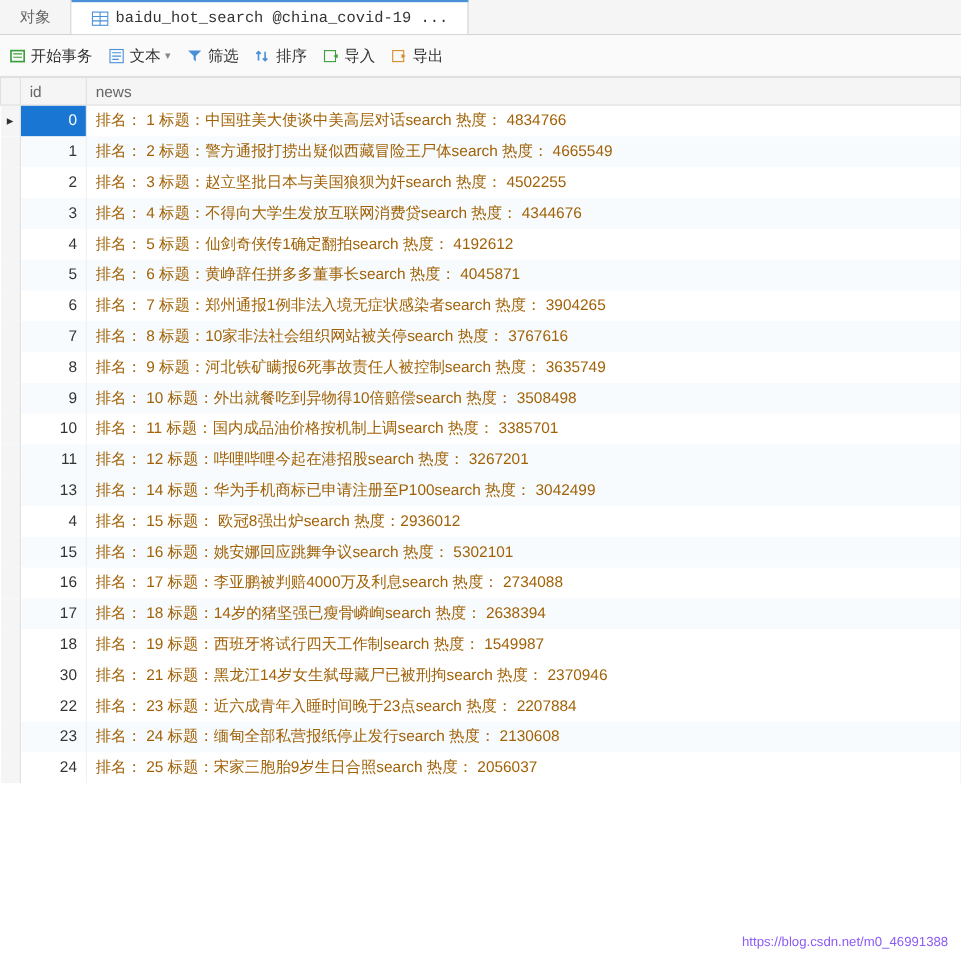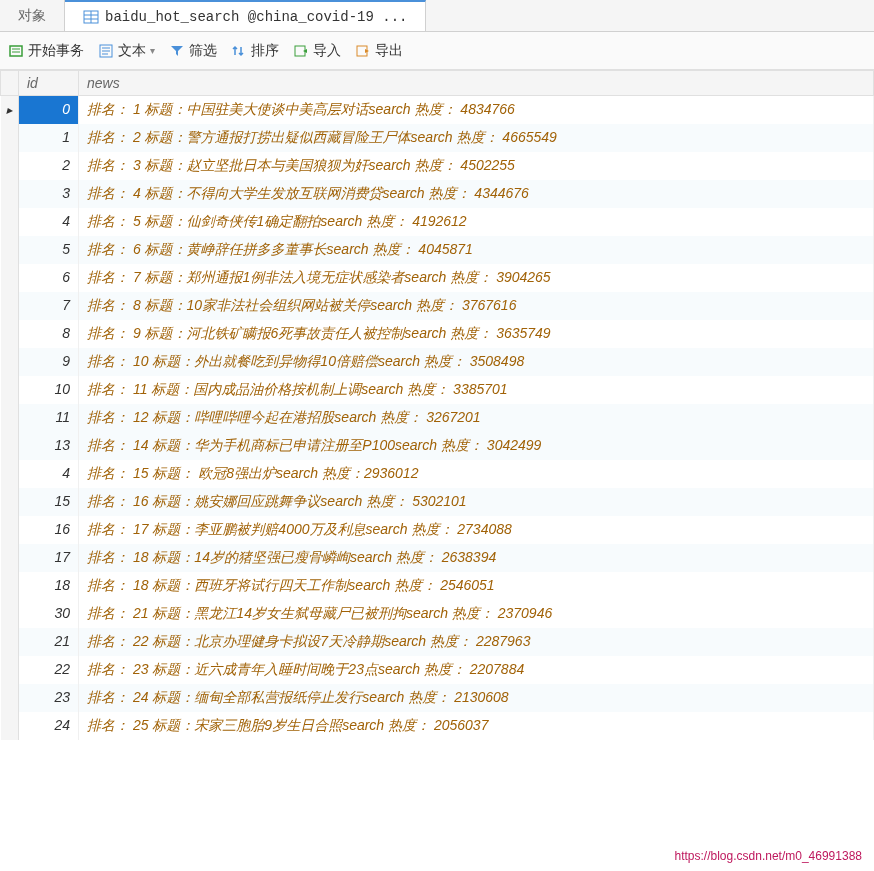--- a/index.html
+++ b/index.html
@@ -66,21 +66,20 @@
       width: 16px;
       height: 16px;
       display: inline-flex;
       align-items: center;
       justify-content: center;
     }
     .grid {
       display: table;
       width: 100%;
       border-collapse: collapse;
-      font-style: italic;
     }
     .grid-header {
       display: table-row;
       background: #f5f5f5;
     }
     .grid-header-cell {
       display: table-cell;
       padding: 4px 8px;
       border: 1px solid #e0e0e0;
       color: #666;
@@ -124,21 +123,21 @@
     .grid-header .row-indicator {
       border: 1px solid #e0e0e0;
     }
     .grid-cell.news-cell {
       color: #a16207;
     }
     .watermark {
       position: absolute;
       bottom: 8px;
       right: 12px;
-      color: #be185d;
+      color: #8b5cf6;
       font-size: 12px;
       pointer-events: none;
     }
   </style>
 </head>
 <body>
 
 <div class="tabs">
   <div class="tab">
     <span>对象</span>
@@ -304,32 +303,27 @@
       <div class="grid-cell news-cell">排名： 17  标题：李亚鹏被判赔4000万及利息search 热度： 2734088</div>
     </div>
     <div class="grid-row even">
       <div class="row-indicator"></div>
       <div class="grid-cell id-cell">17</div>
       <div class="grid-cell news-cell">排名： 18  标题：14岁的猪坚强已瘦骨嶙峋search 热度： 2638394</div>
     </div>
     <div class="grid-row">
       <div class="row-indicator"></div>
       <div class="grid-cell id-cell">18</div>
-      <div class="grid-cell news-cell">排名： 18  标题：西班牙将试行四天工作制search 热度： 2546051</div>
+      <div class="grid-cell news-cell">排名： 19  标题：西班牙将试行四天工作制search 热度： 1549987</div>
     </div>
     <div class="grid-row">
       <div class="row-indicator"></div>
       <div class="grid-cell id-cell">30</div>
       <div class="grid-cell news-cell">排名： 21  标题：黑龙江14岁女生弑母藏尸已被刑拘search 热度： 2370946</div>
     </div>
-    <div class="grid-row even">
-      <div class="row-indicator"></div>
-      <div class="grid-cell id-cell">21</div>
-      <div class="grid-cell news-cell">排名： 22  标题：北京办理健身卡拟设7天冷静期search 热度： 2287963</div>
-    </div>
     <div class="grid-row">
       <div class="row-indicator"></div>
       <div class="grid-cell id-cell">22</div>
       <div class="grid-cell news-cell">排名： 23  标题：近六成青年入睡时间晚于23点search 热度： 2207884</div>
     </div>
     <div class="grid-row even">
       <div class="row-indicator"></div>
       <div class="grid-cell id-cell">23</div>
       <div class="grid-cell news-cell">排名： 24  标题：缅甸全部私营报纸停止发行search 热度： 2130608</div>
     </div>

